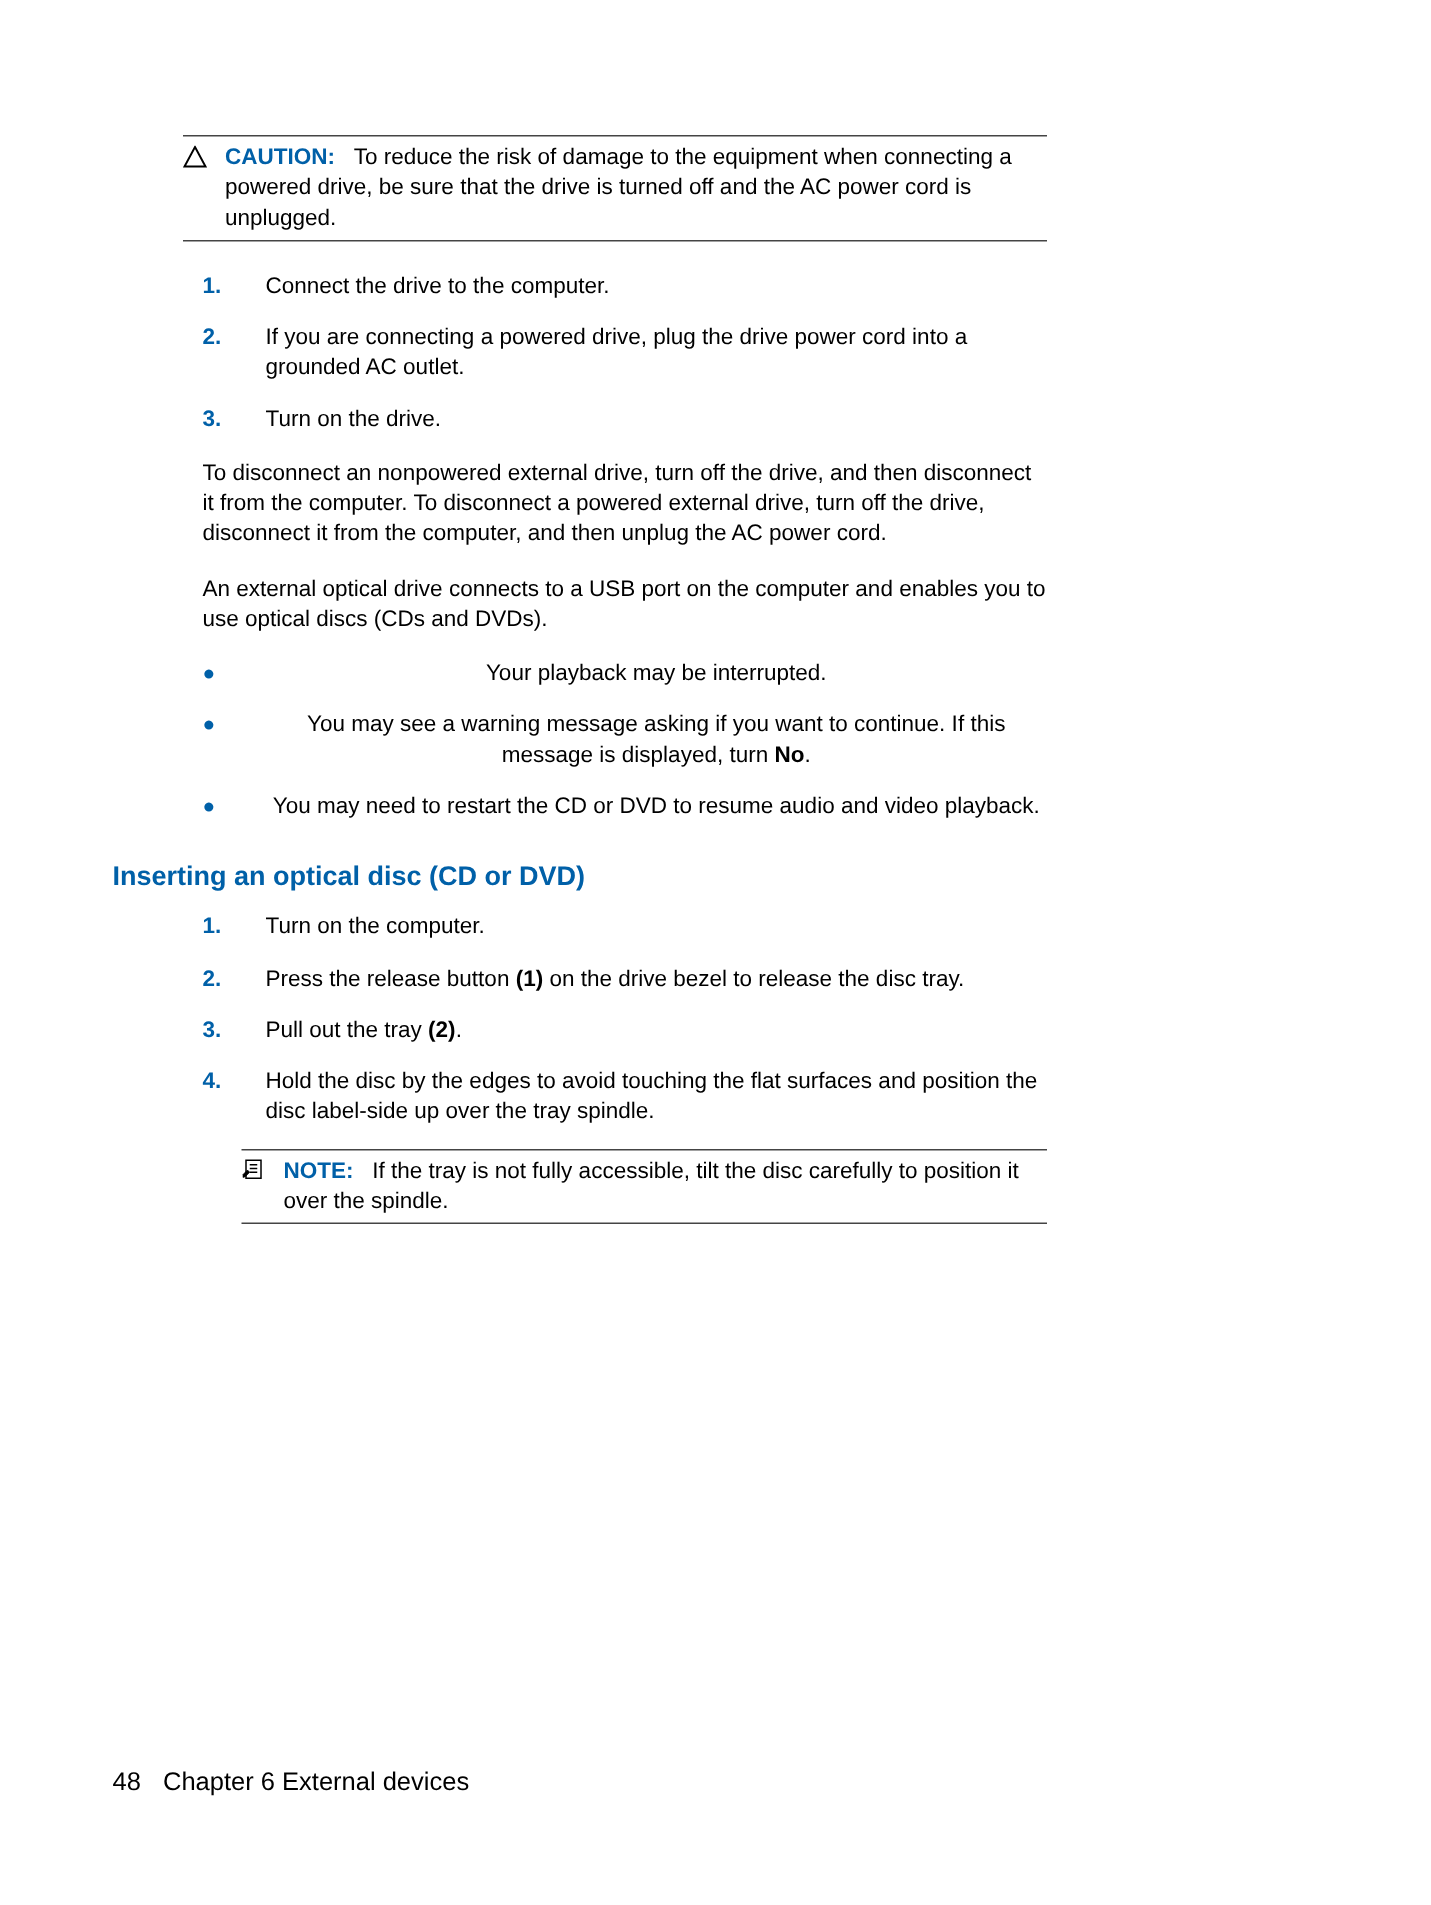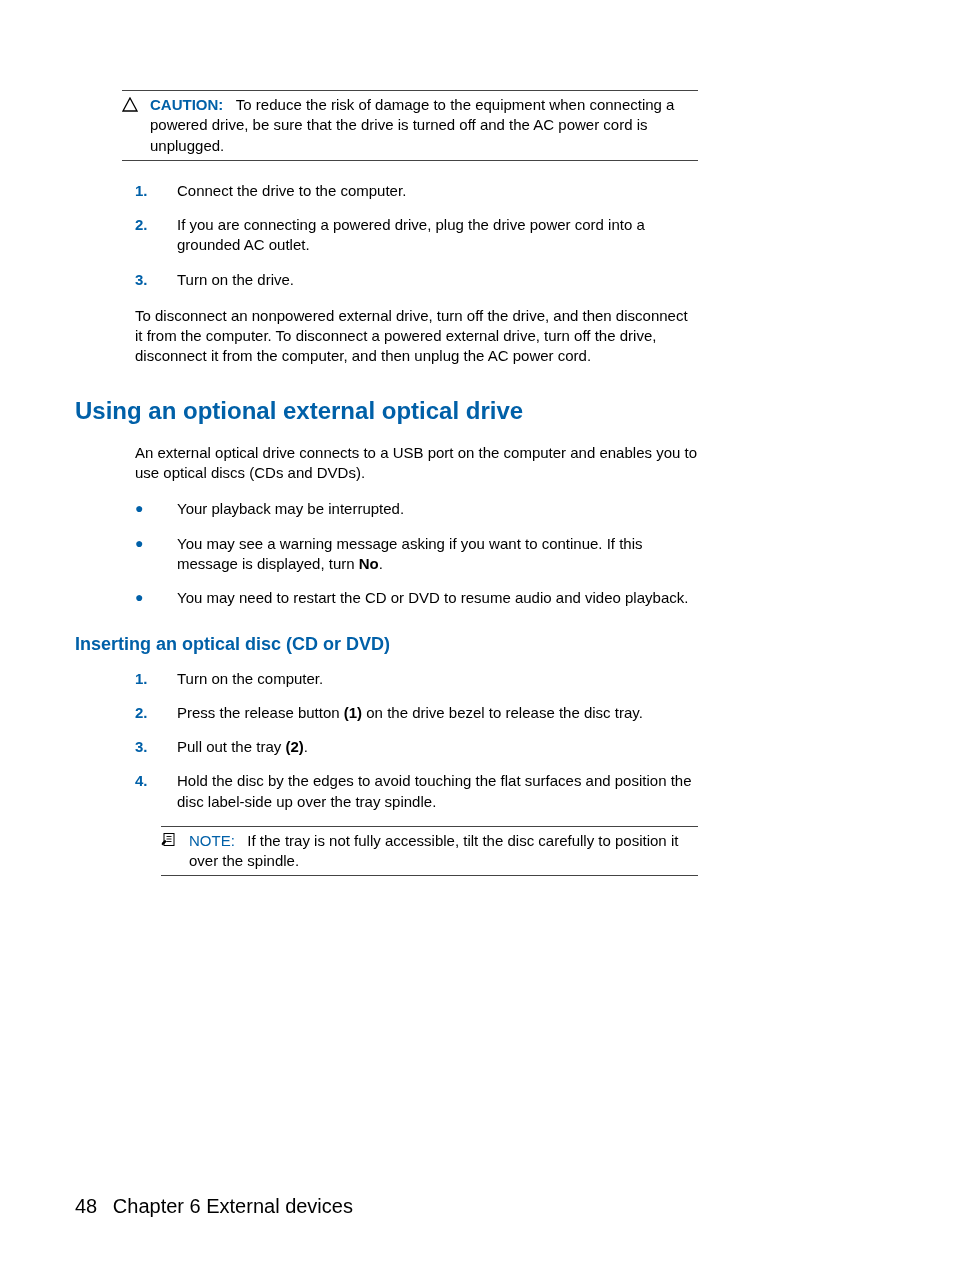--- a/index.html
+++ b/index.html
@@ -90,45 +90,46 @@
   }
   .bullet-dot {
     width: 42px;
     flex: 0 0 42px;
     color: #0060a8;
     font-size: 14px;
     line-height: 1.4;
   }
   .bullet-text {
     flex: 1;
+    text-align: center;
   }
   .note-box {
     margin-left: 86px;
     margin-right: 0;
     margin-top: 12px;
     border-top: 1px solid #444;
     border-bottom: 1px solid #444;
     padding: 4px 0;
     display: flex;
     align-items: flex-start;
     gap: 10px;
   }
   .note-icon {
     flex: 0 0 18px;
     margin-top: 1px;
   }
   .note-label {
     color: #0060a8;
-    font-weight: normal;
+    font-weight: bold;
   }
   .footer {
     position: absolute;
     left: 75px;
-    bottom: 50px;
-    font-size: 20px;
+    bottom: 70px;
+    font-size: 17px;
   }
   .footer-page {
     margin-right: 10px;
   }
   .bold { font-weight: bold; }
 </style>
 </head>
 <body>
 
 <div class="page">
@@ -154,21 +155,20 @@
       <span class="ol-text">If you are connecting a powered drive, plug the drive power cord into a grounded AC outlet.</span>
     </div>
     <div class="ol-row">
       <span class="ol-num">3.</span>
       <span class="ol-text">Turn on the drive.</span>
     </div>
   </div>
 
   <p class="para">To disconnect an nonpowered external drive, turn off the drive, and then disconnect it from the computer. To disconnect a powered external drive, turn off the drive, disconnect it from the computer, and then unplug the AC power cord.</p>
 
-  <div class="h1">Using an optional external optical drive</div>
 
   <p class="para">An external optical drive connects to a USB port on the computer and enables you to use optical discs (CDs and DVDs).</p>
 
   <div class="bullets">
     <div class="bullet-row">
       <span class="bullet-dot">●</span>
       <span class="bullet-text">Your playback may be interrupted.</span>
     </div>
     <div class="bullet-row">
       <span class="bullet-dot">●</span>

